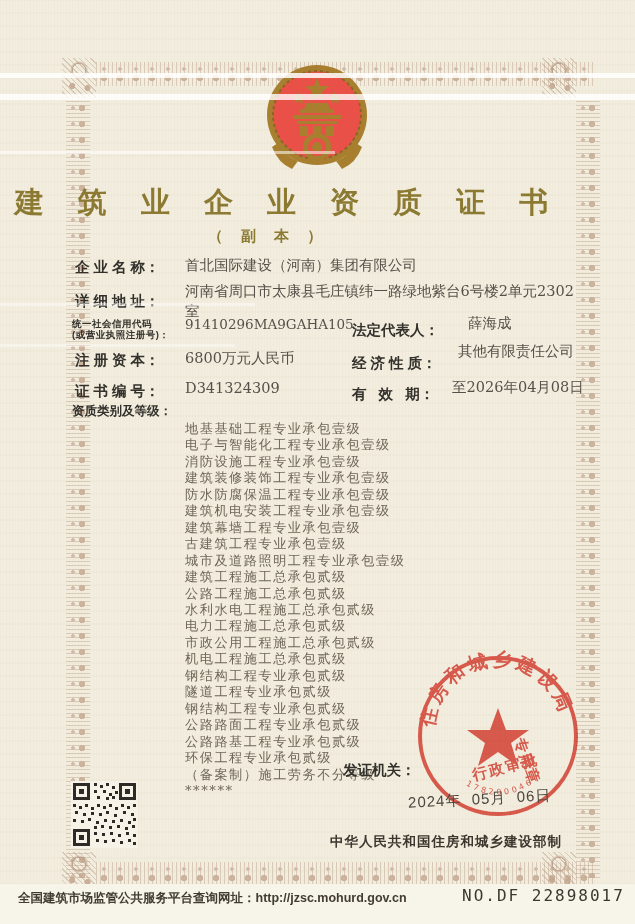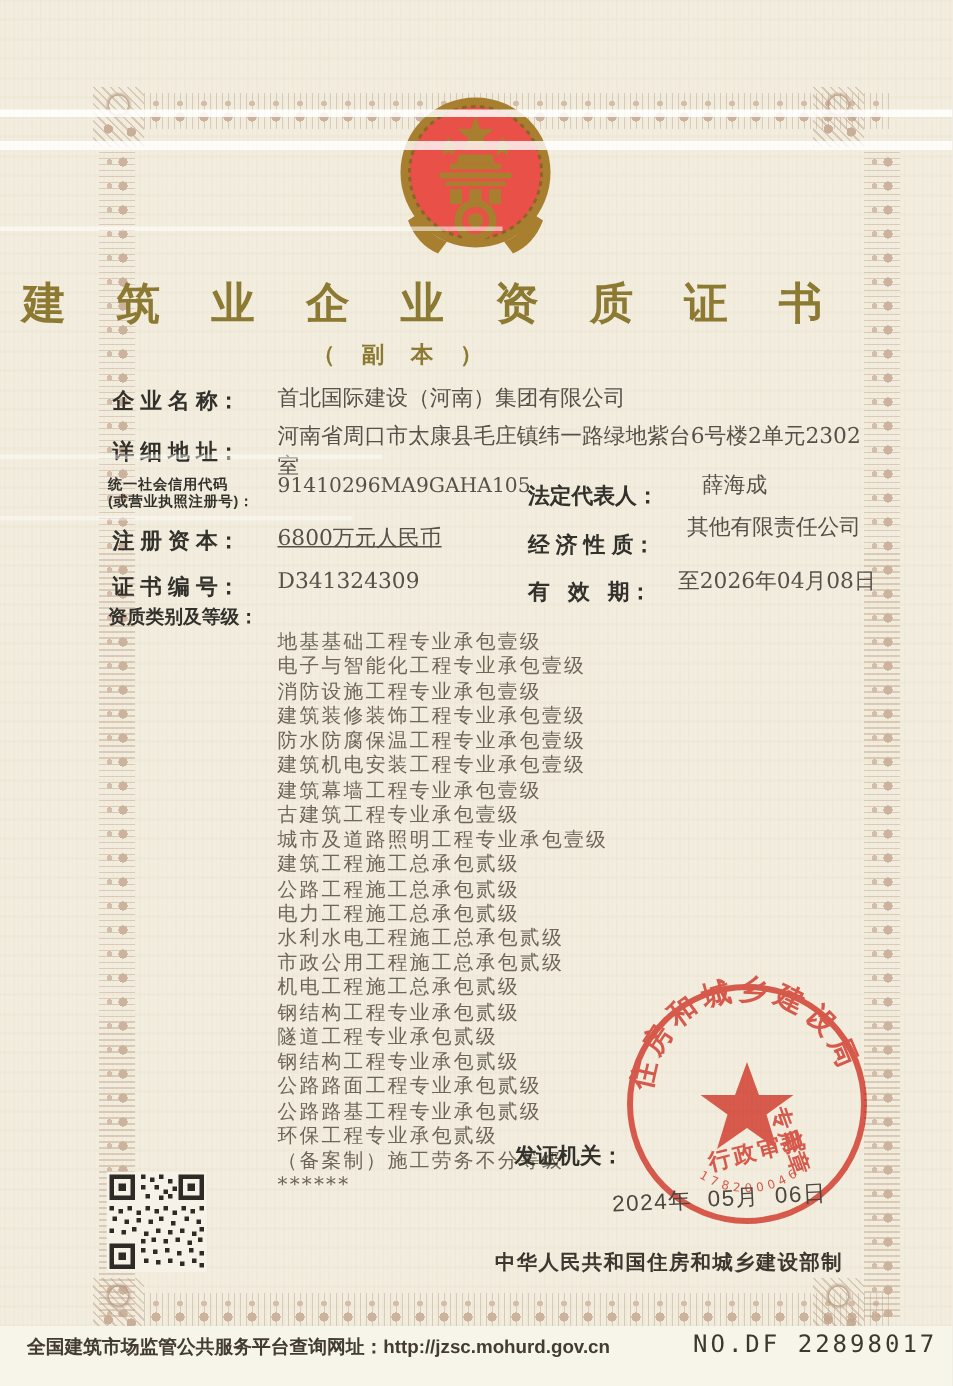--- a/index.html
+++ b/index.html
@@ -39,21 +39,21 @@
       repeating-linear-gradient(45deg, rgba(183,154,130,.5) 0 1px, transparent 1px 4px);}
   .corner.tl{left:62px;top:58px;} .corner.tr{left:542px;top:58px;}
   .corner.bl{left:62px;top:852px;} .corner.br{left:542px;top:852px;}
   
   .streak{position:absolute;left:0;right:0;background:#ffffff;pointer-events:none;}
   
   .emblem{position:absolute;left:256px;top:63px;}
   .title{position:absolute;left:0;width:563px;top:183px;text-align:center;
     font-size:29px;font-weight:bold;letter-spacing:13px;color:#8c7a33;text-indent:13px;}
   .subtitle{position:absolute;left:0;width:530px;top:227px;text-align:center;
-    font-size:15px;font-weight:bold;letter-spacing:7px;color:#8c7a33;text-indent:7px;font-family:Liberation Serif, serif;}
+    font-size:15px;font-weight:bold;letter-spacing:7px;color:#8c7a33;text-indent:7px;}
   
   .lbl{position:absolute;font-weight:bold;font-size:14.5px;color:#33312c;white-space:pre;}
   .val{position:absolute;font-size:14.5px;color:#565049;font-family:"DejaVu Serif", serif;white-space:pre;}
   .lbl.small{font-size:9.5px;line-height:11px;letter-spacing:.5px;}
   .addr{white-space:normal;width:396px;line-height:20px;}
   
   .qual-label{position:absolute;left:72px;top:403px;font-weight:bold;font-size:12.5px;color:#33312c;}
   .qual-list{position:absolute;left:185px;top:421px;font-family:"DejaVu Serif", serif;
     font-size:13.2px;line-height:16.45px;color:#6e6759;letter-spacing:1.5px;}
   .qual-list div{white-space:pre;}
@@ -115,21 +115,21 @@
   <span class="lbl" style="left:75px;top:292px;">详 细 地 址：</span>
   <span class="val addr" style="left:185px;top:281px;">河南省周口市太康县毛庄镇纬一路绿地紫台6号楼2单元2302室</span>
 
   <span class="lbl small" style="left:72px;top:318px;">统一社会信用代码</span>
   <span class="lbl small" style="left:72px;top:329px;">(或营业执照注册号)：</span>
   <span class="val" style="left:185px;top:316px;font-size:13.5px;">91410296MA9GAHA105</span>
   <span class="lbl" style="left:352px;top:321px;">法定代表人：</span>
   <span class="val" style="left:468px;top:314px;">薛海成</span>
 
   <span class="lbl" style="left:75px;top:351px;">注 册 资 本：</span>
-  <span class="val" style="left:185px;top:349px;text-decoration:underline;">6800万元人民币</span>
+  <span class="val" style="left:185px;top:349px;">6800万元人民币</span>
   <span class="lbl" style="left:352px;top:354px;">经 济 性 质：</span>
   <span class="val" style="left:458px;top:342px;">其他有限责任公司</span>
 
   <span class="lbl" style="left:75px;top:382px;">证 书 编 号：</span>
   <span class="val" style="left:185px;top:380px;">D341324309</span>
   <span class="lbl" style="left:352px;top:385px;">有   效   期：</span>
   <span class="val" style="left:452px;top:378px;">至2026年04月08日</span>
 
   <div class="qual-label">资质类别及等级：</div>
   <div class="qual-list">
@@ -137,22 +137,22 @@
       <div>电子与智能化工程专业承包壹级</div>
       <div>消防设施工程专业承包壹级</div>
       <div>建筑装修装饰工程专业承包壹级</div>
       <div>防水防腐保温工程专业承包壹级</div>
       <div>建筑机电安装工程专业承包壹级</div>
       <div>建筑幕墙工程专业承包壹级</div>
       <div>古建筑工程专业承包壹级</div>
       <div>城市及道路照明工程专业承包壹级</div>
       <div>建筑工程施工总承包贰级</div>
       <div>公路工程施工总承包贰级</div>
+      <div>水利水电工程施工总承包贰级</div>
       <div>电力工程施工总承包贰级</div>
-      <div>水利水电工程施工总承包贰级</div>
       <div>市政公用工程施工总承包贰级</div>
       <div>机电工程施工总承包贰级</div>
       <div>钢结构工程专业承包贰级</div>
       <div>隧道工程专业承包贰级</div>
       <div>钢结构工程专业承包贰级</div>
       <div>公路路面工程专业承包贰级</div>
       <div>公路路基工程专业承包贰级</div>
       <div>环保工程专业承包贰级</div>
       <div>（备案制）施工劳务不分等级</div>
       <div>******</div>

